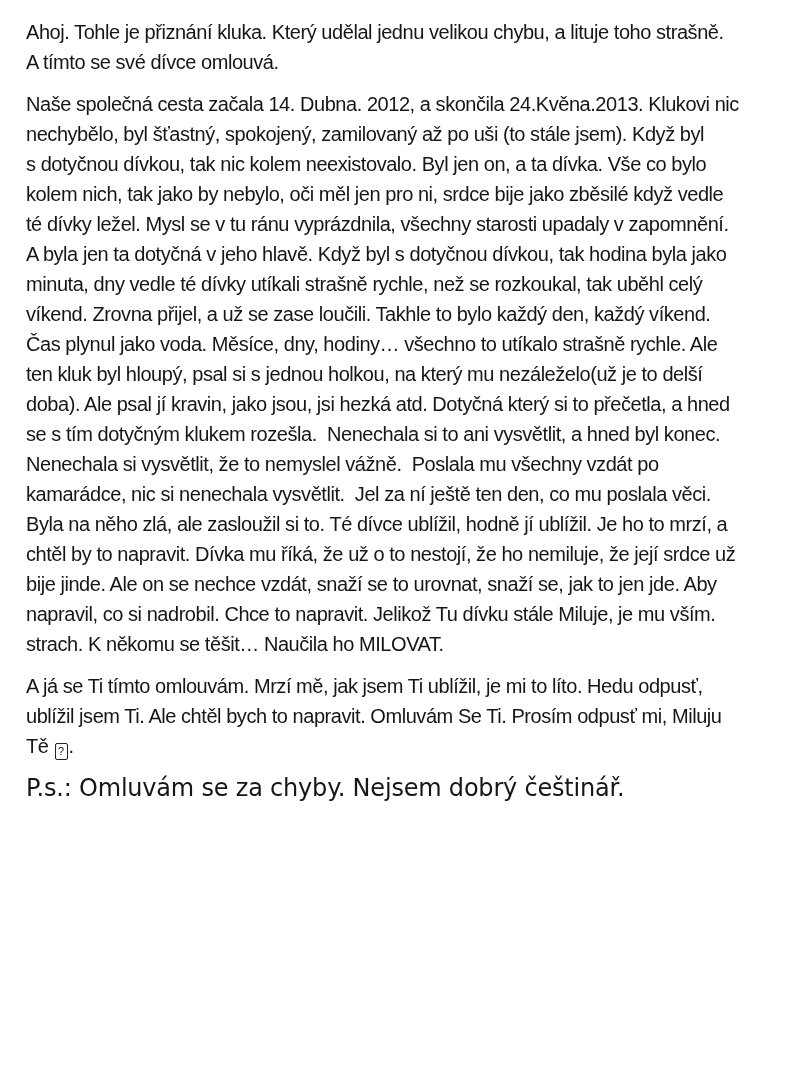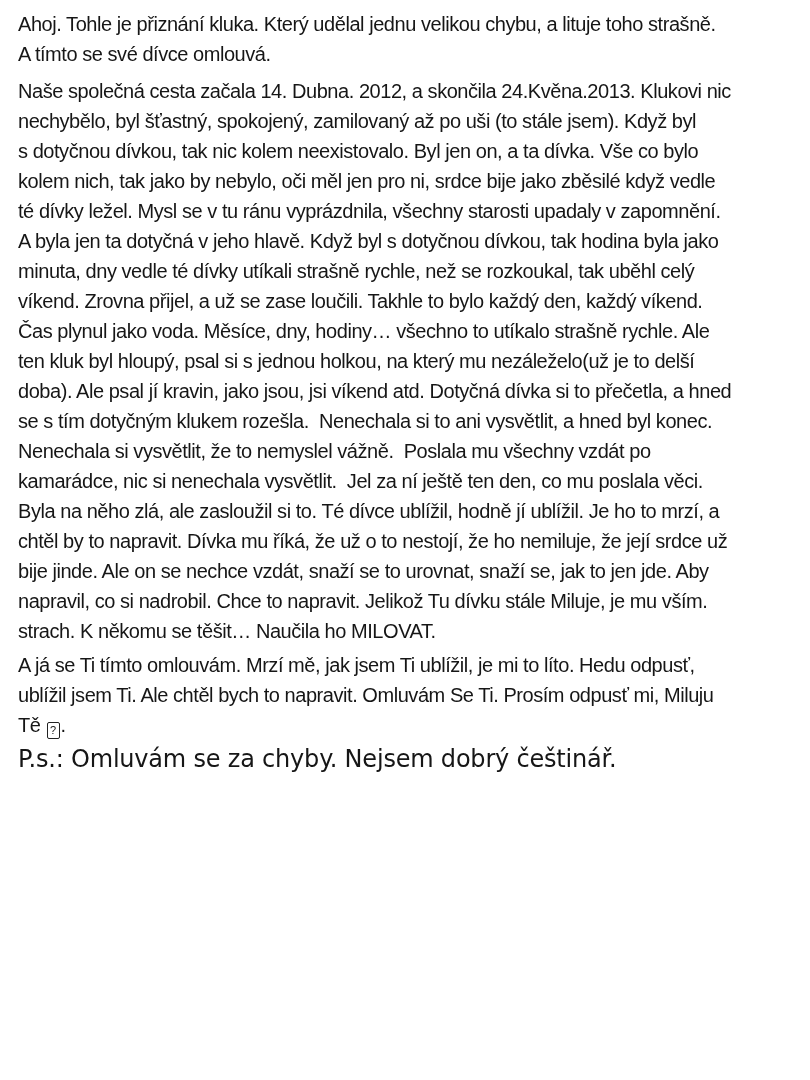--- a/index.html
+++ b/index.html
@@ -15,21 +15,21 @@
     box-sizing: border-box;
     padding: 5px 14px 0 14px;
     overflow: hidden;
     font-family: "Liberation Sans", sans-serif;
     color: #161616;
   }
   .doc-body {
     width: 100%;
   }
   .para {
-    margin: 4px;
+    margin: 12px;
   }
   .para.spaced {
     margin-bottom: 7px;
   }
   .line {
     white-space: pre;
     font-size: 20px;
     line-height: 30px;
     letter-spacing: -0.45px;
   }
@@ -69,21 +69,21 @@
         <div class="line">Naše společná cesta začala 14. Dubna. 2012, a skončila 24.Kvěna.2013. Klukovi nic</div>
         <div class="line">nechybělo, byl šťastný, spokojený, zamilovaný až po uši (to stále jsem). Když byl</div>
         <div class="line">s dotyčnou dívkou, tak nic kolem neexistovalo. Byl jen on, a ta dívka. Vše co bylo</div>
         <div class="line">kolem nich, tak jako by nebylo, oči měl jen pro ni, srdce bije jako zběsilé když vedle</div>
         <div class="line">té dívky ležel. Mysl se v tu ránu vyprázdnila, všechny starosti upadaly v zapomnění.</div>
         <div class="line">A byla jen ta dotyčná v jeho hlavě. Když byl s dotyčnou dívkou, tak hodina byla jako</div>
         <div class="line">minuta, dny vedle té dívky utíkali strašně rychle, než se rozkoukal, tak uběhl celý</div>
         <div class="line">víkend. Zrovna přijel, a už se zase loučili. Takhle to bylo každý den, každý víkend.</div>
         <div class="line">Čas plynul jako voda. Měsíce, dny, hodiny… všechno to utíkalo strašně rychle. Ale</div>
         <div class="line">ten kluk byl hloupý, psal si s jednou holkou, na který mu nezáleželo(už je to delší</div>
-        <div class="line">doba). Ale psal jí kravin, jako jsou, jsi víkend atd. Dotyčná dívka si to přečetla, a hned</div>
+        <div class="line">doba). Ale psal jí kravin, jako jsou, jsi hezká atd. Dotyčná který si to přečetla, a hned</div>
         <div class="line">se s tím dotyčným klukem rozešla.  Nenechala si to ani vysvětlit, a hned byl konec.</div>
         <div class="line">Nenechala si vysvětlit, že to nemyslel vážně.  Poslala mu všechny vzdát po</div>
         <div class="line">kamarádce, nic si nenechala vysvětlit.  Jel za ní ještě ten den, co mu poslala věci.</div>
         <div class="line">Byla na něho zlá, ale zasloužil si to. Té dívce ublížil, hodně jí ublížil. Je ho to mrzí, a</div>
         <div class="line">chtěl by to napravit. Dívka mu říká, že už o to nestojí, že ho nemiluje, že její srdce už</div>
         <div class="line">bije jinde. Ale on se nechce vzdát, snaží se to urovnat, snaží se, jak to jen jde. Aby</div>
         <div class="line">napravil, co si nadrobil. Chce to napravit. Jelikož Tu dívku stále Miluje, je mu vším.</div>
         <div class="line">strach. K někomu se těšit… Naučila ho MILOVAT.</div>
       </div>
       <div class="para">

